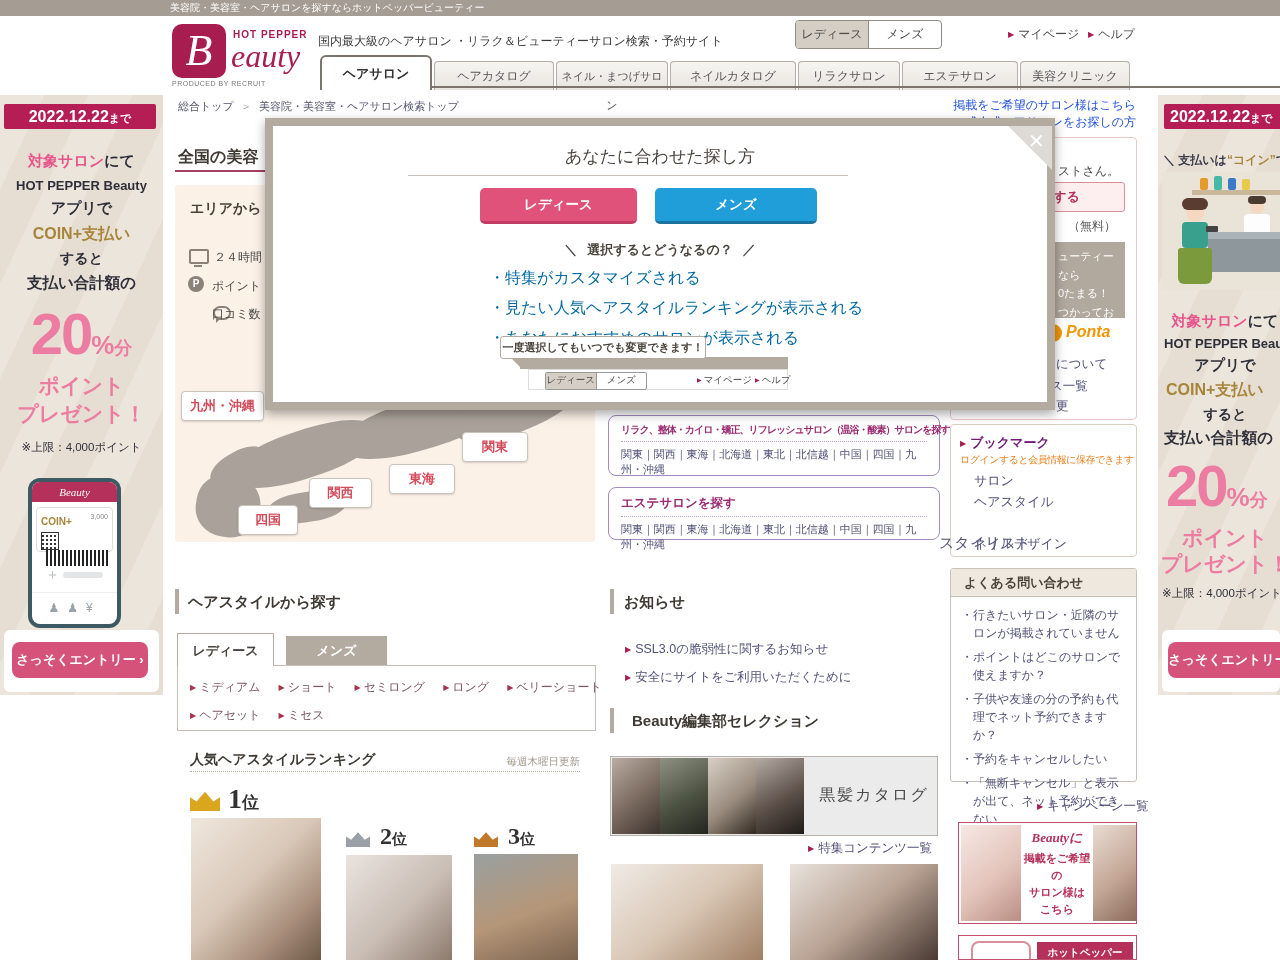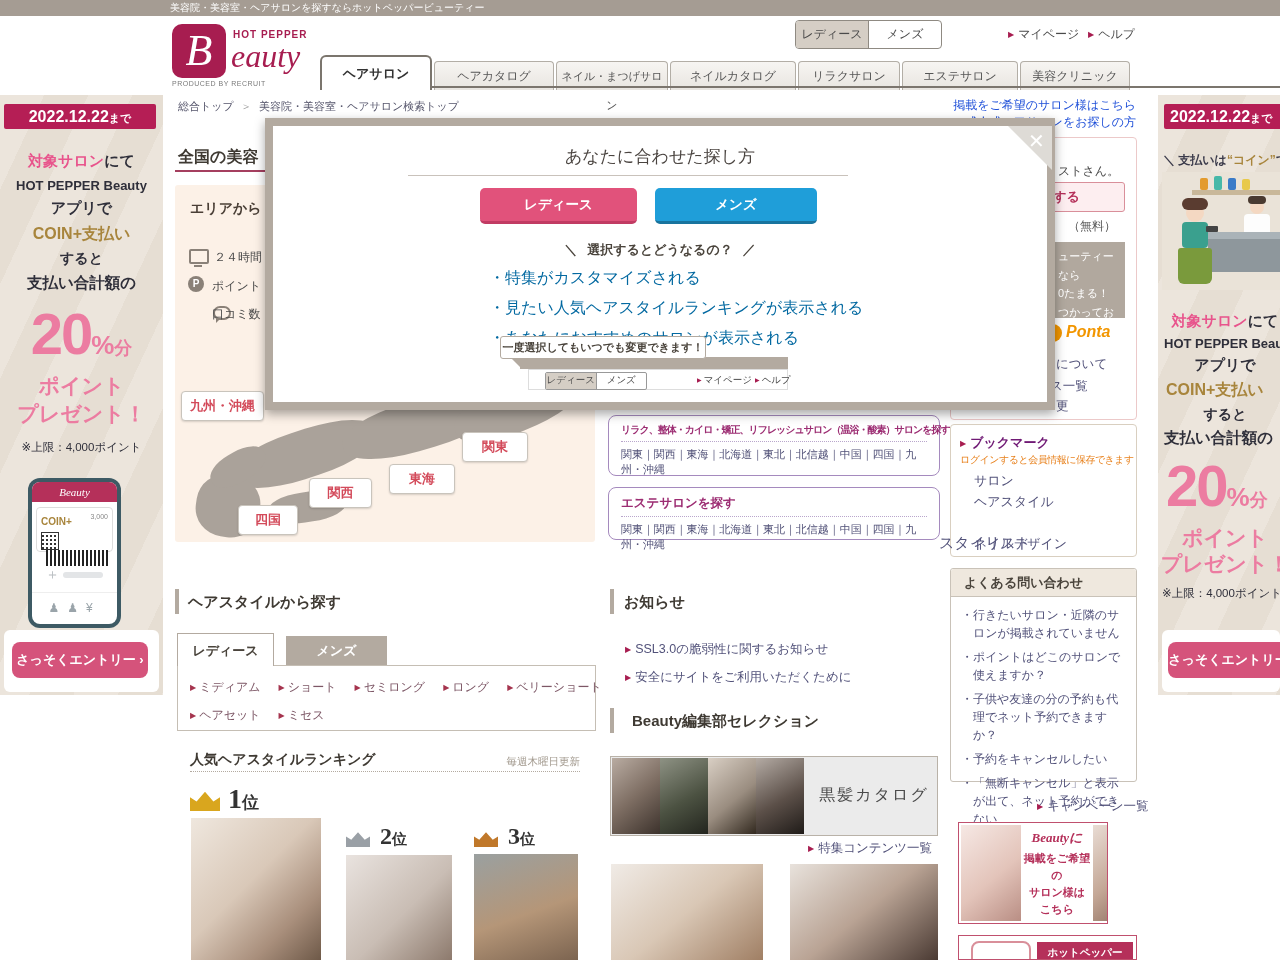--- a/index.html
+++ b/index.html
@@ -91,20 +91,21 @@
 <div id="page">
 
   
   <div class="abs topbar">美容院・美容室・ヘアサロンを探すならホットペッパービューティー</div>
 
   
   <div class="abs logo-box"><span>B</span></div>
   <div class="abs logo-hp">HOT PEPPER</div>
   <div class="abs logo-beauty">eauty</div>
   <div class="abs logo-prod">PRODUCED BY RECRUIT</div>
+  <div class="abs tagline">国内最大級のヘアサロン ・リラク＆ビューティーサロン検索・予約サイト</div>
 
   <div class="abs gtoggle">
     <div class="cell sel">レディース</div>
     <div class="cell">メンズ</div>
   </div>
   <span class="abs hlink arr" style="left:1008px;top:26px;">マイページ</span>
   <span class="abs hlink arr" style="left:1088px;top:26px;">ヘルプ</span>
 
   <div class="abs navline"></div>
   <div class="abs tabs">
@@ -245,21 +246,21 @@
       <li>行きたいサロン・近隣のサロンが掲載されていません</li>
       <li>ポイントはどこのサロンで使えますか？</li>
       <li>子供や友達の分の予約も代理でネット予約できますか？</li>
       <li>予約をキャンセルしたい</li>
       <li>「無断キャンセル」と表示が出て、ネット予約ができない</li>
     </ul>
   </div>
   <div class="abs link arr" style="left:1037px;top:798px;">キャンペーン一覧</div>
 
   
-  <div class="abs rbanner" style="left:958px;top:822px;width:150px;height:102px;">
+  <div class="abs rbanner" style="left:958px;top:822px;width:179px;height:102px;">
     <div class="abs photo" style="left:2px;top:2px;width:60px;height:96px;background:linear-gradient(140deg,#f6e8e4,#e3c4ba 55%,#b98e84 100%);"></div>
     <div class="abs photo" style="left:134px;top:2px;width:43px;height:96px;background:linear-gradient(140deg,#e9dcd4,#c4a796 55%,#8a6b5c 100%);"></div>
     <div class="abs" style="left:62px;top:6px;width:72px;text-align:center;color:#b5305a;">
       <div style="font-family:'Liberation Serif',serif;font-style:italic;font-weight:bold;font-size:13px;">Beautyに</div>
       <div style="font-size:11px;font-weight:bold;line-height:1.55;margin-top:3px;">掲載をご希望の</div>
       <div style="font-size:11px;font-weight:bold;line-height:1.55;">サロン様は</div>
       <div style="font-size:11px;font-weight:bold;line-height:1.55;">こちら</div>
     </div>
   </div>
 

